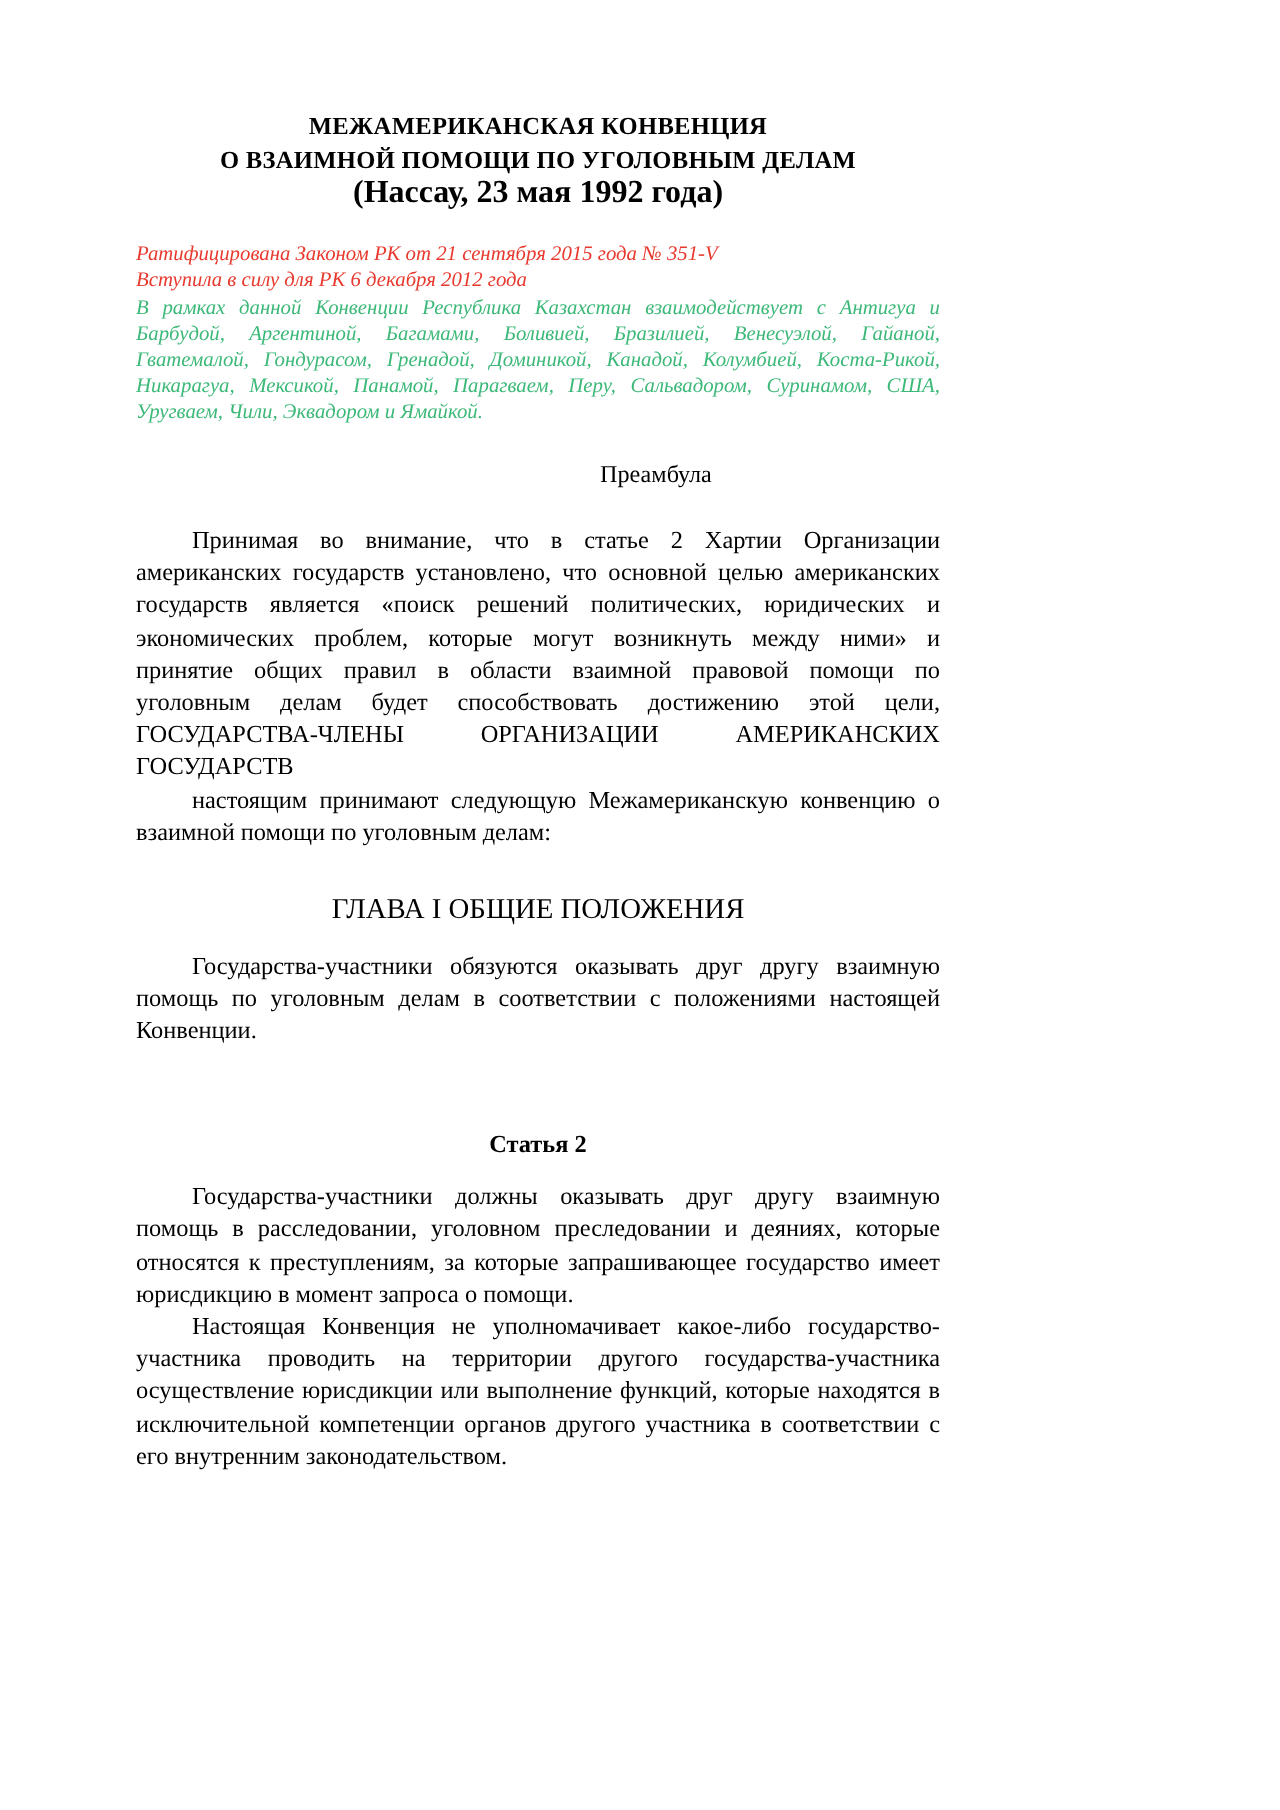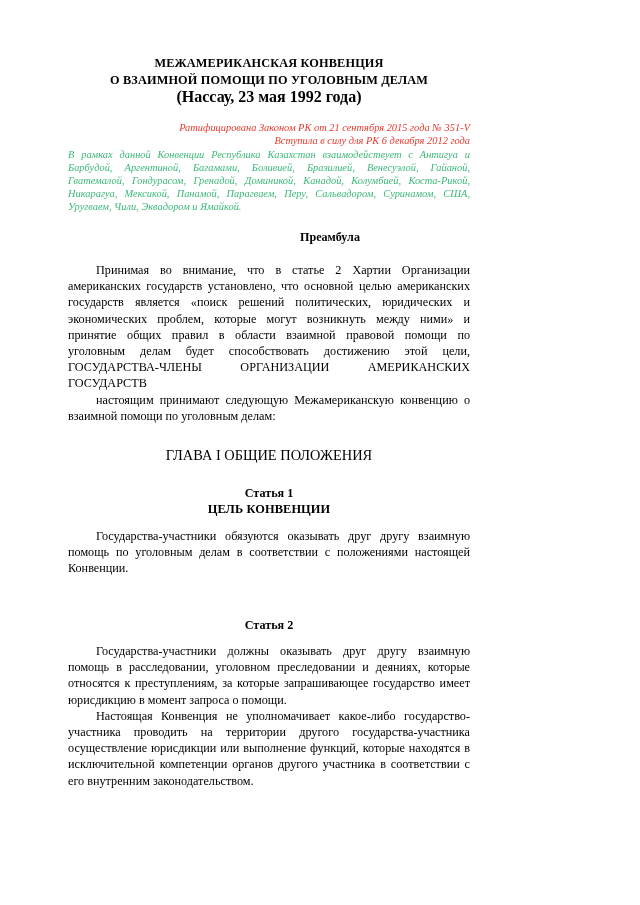--- a/index.html
+++ b/index.html
@@ -38,36 +38,36 @@
     letter-spacing: 0px;
   }
 
   .note-block {
     margin-top: 16px;
     font-style: italic;
     font-size: 10.4px;
     line-height: 13.1px;
   }
   .note-line { display: block; white-space: nowrap; }
-  .note-red { color: #e8392e; text-align: right; }
+  .note-red { color: #e8392e; }
   .note-green { color: #3cb878; }
 
   .note-para {
     font-style: italic;
     font-size: 10.4px;
     line-height: 13.1px;
     text-align: justify;
     text-justify: inter-word;
     margin: 0;
   }
 
   .heading-preamble {
     margin-top: 16px;
     padding-left: 232px;
-    font-weight: bold;
+    font-weight: normal;
     font-size: 12.1px;
     line-height: 16px;
     text-align: left;
   }
 
   .body-para {
     margin: 0;
     font-size: 12.2px;
     line-height: 16.2px;
     text-align: justify;
@@ -122,24 +122,20 @@
     <p class="note-para note-green">В рамках данной Конвенции Республика Казахстан взаимодействует с Антигуа и Барбудой, Аргентиной, Багамами, Боливией, Бразилией, Венесуэлой, Гайаной, Гватемалой, Гондурасом, Гренадой, Доминикой, Канадой, Колумбией, Коста-Рикой, Никарагуа, Мексикой, Панамой, Парагваем, Перу, Сальвадором, Суринамом, США, Уругваем, Чили, Эквадором и Ямайкой.</p>
   </div>
 
   <div class="heading-preamble">Преамбула</div>
 
   <p class="body-para first">Принимая во внимание, что в статье 2 Хартии Организации американских государств установлено, что основной целью американских государств является «поиск решений политических, юридических и экономических проблем, которые могут возникнуть между ними» и принятие общих правил в области взаимной правовой помощи по уголовным делам будет способствовать достижению этой цели, ГОСУДАРСТВА-ЧЛЕНЫ ОРГАНИЗАЦИИ АМЕРИКАНСКИХ ГОСУДАРСТВ</p>
   <p class="body-para tight">настоящим принимают следующую Межамериканскую конвенцию о взаимной помощи по уголовным делам:</p>
 
   <div class="heading-chapter">ГЛАВА I ОБЩИЕ ПОЛОЖЕНИЯ</div>
 
-  <div class="article-block">
-    <div class="article-num">Статья 1</div>
-    <div class="article-title">ЦЕЛЬ КОНВЕНЦИИ</div>
-  </div>
   <div class="gap-sm"></div>
   <p class="body-para">Государства-участники обязуются оказывать друг другу взаимную помощь по уголовным делам в соответствии с положениями настоящей Конвенции.</p>
 
   <div class="gap-lg"></div>
 
   <div class="article-block">
     <div class="article-num">Статья 2</div>
   </div>
   <div class="gap-sm"></div>
   <p class="body-para">Государства-участники должны оказывать друг другу взаимную помощь в расследовании, уголовном преследовании и деяниях, которые относятся к преступлениям, за которые запрашивающее государство имеет юрисдикцию в момент запроса о помощи.</p>

